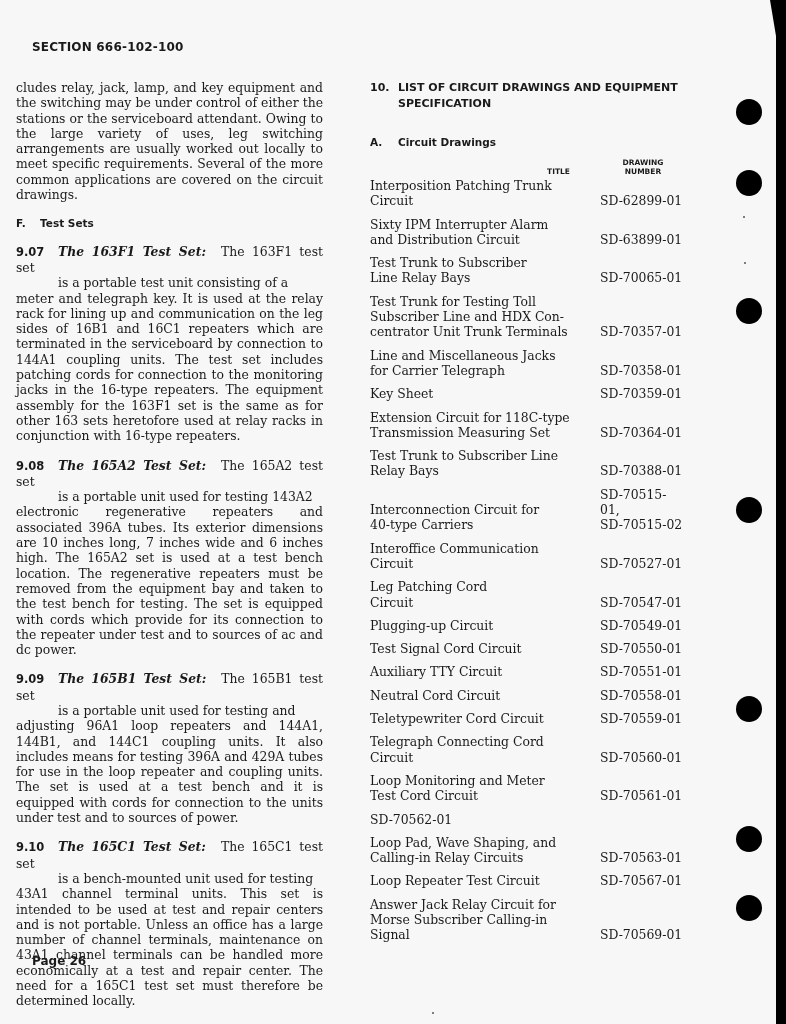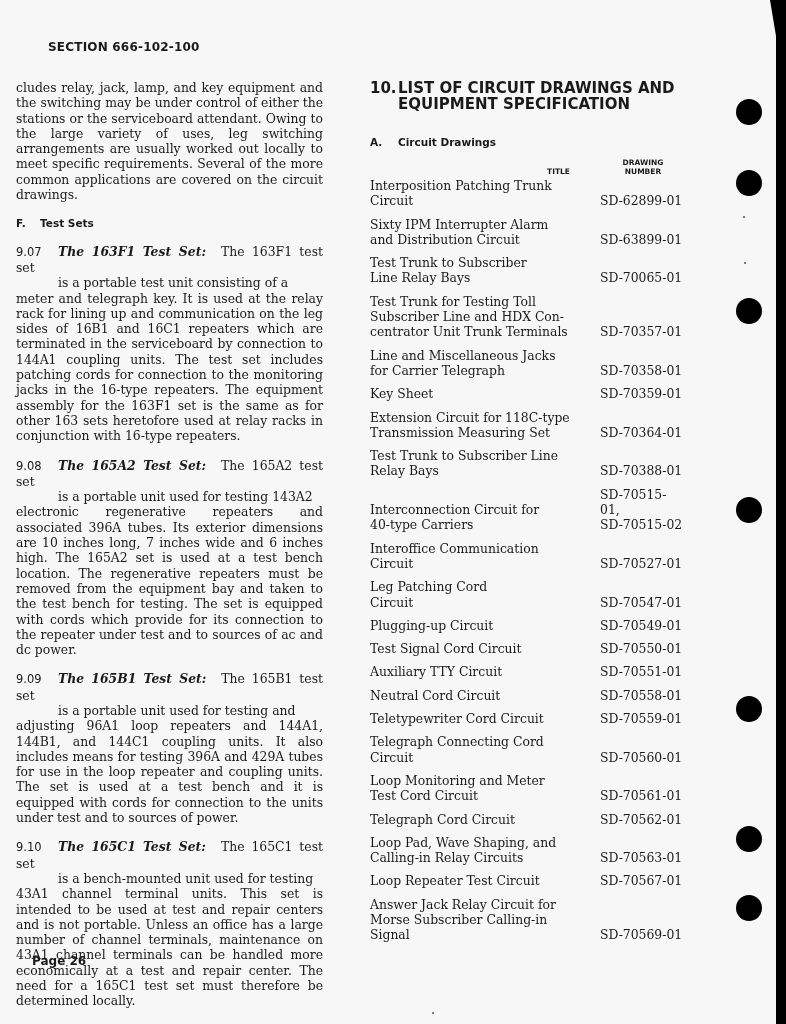--- a/index.html
+++ b/index.html
@@ -12,48 +12,48 @@
       position:absolute; right:0; top:0; width:10px; height:1024px; background:#000;
     }
     .edge-top {
       position:absolute; right:10px; top:0; width:0; height:0;
       border-top:36px solid #000; border-left:6px solid transparent;
     }
     .hole {
       position:absolute; width:26px; height:26px; border-radius:50%; background:#000;
     }
     .section-header {
-      position:absolute; left:48px; top:40px;
+      position:absolute; left:32px; top:40px;
       font-family:"DejaVu Sans", sans-serif; font-weight:bold; font-size:12px; letter-spacing:0.2px;
     }
     .page-footer {
       position:absolute; left:32px; top:954px;
       font-family:"DejaVu Sans", sans-serif; font-weight:bold; font-size:12px;
     }
     .col-left {
       position:absolute; left:16px; top:80px; width:307px;
       font-size:12.4px; line-height:15.3px;
     }
     .col-left p { margin:0 0 14px 0; text-align:justify; }
     .sub-head {
       font-family:"DejaVu Sans", sans-serif; font-weight:bold; font-size:10.5px;
       margin:6px 0 12px 0;
     }
     .sub-head .letter { display:inline-block; width:24px; }
     .para-num {
-      font-family:"DejaVu Sans", sans-serif; font-weight:normal; font-size:11.5px;
+      font-family:"DejaVu Sans", sans-serif; font-weight:bold; font-size:11.5px;
       display:inline-block; width:42px;
     }
     .para-title { font-style:italic; font-weight:bold; margin-right:15px; }
     .indent { display:block; padding-left:42px; }
     .col-right {
       position:absolute; left:370px; top:80px; width:316px;
     }
     .heading-10 {
-      font-family:"DejaVu Sans", sans-serif; font-weight:bold; font-size:15px; line-height:16px;
+      font-family:"DejaVu Sans", sans-serif; font-weight:bold; font-size:11px; line-height:16px;
       display:flex;
     }
     .heading-10 .num { width:28px; flex:none; }
     .heading-a {
       font-family:"DejaVu Sans", sans-serif; font-weight:bold; font-size:10.5px; margin-top:24px;
     }
     .heading-a .letter { display:inline-block; width:28px; }
     .table-head {
       display:flex; margin-top:10px;
       font-family:"DejaVu Sans", sans-serif; font-weight:bold; font-size:7.5px; line-height:9px;
@@ -214,21 +214,20 @@
         <div class="title">Telegraph Connecting Cord
 Circuit</div>
         <div class="num">SD-70560-01</div>
       </div>
     <div class="row">
         <div class="title">Loop Monitoring and Meter
 Test Cord Circuit</div>
         <div class="num">SD-70561-01</div>
       </div>
     <div class="row">
-        <div class="title">Telegraph Cord Circuit</div>
         <div class="num">SD-70562-01</div>
       </div>
     <div class="row">
         <div class="title">Loop Pad, Wave Shaping, and
 Calling-in Relay Circuits</div>
         <div class="num">SD-70563-01</div>
       </div>
     <div class="row">
         <div class="title">Loop Repeater Test Circuit</div>
         <div class="num">SD-70567-01</div>

